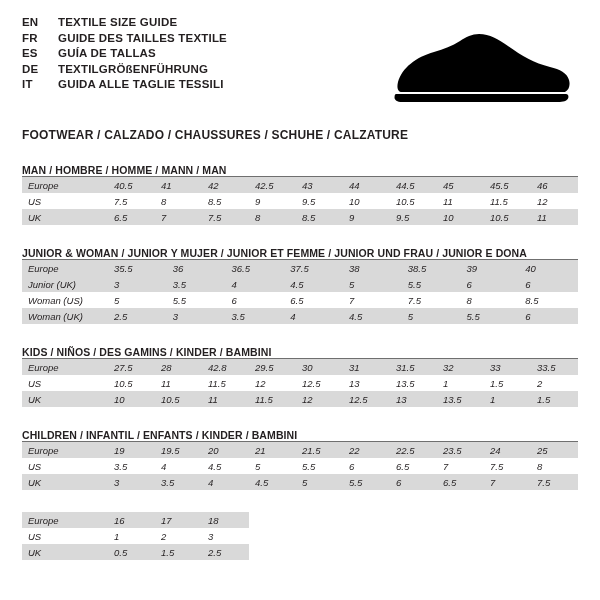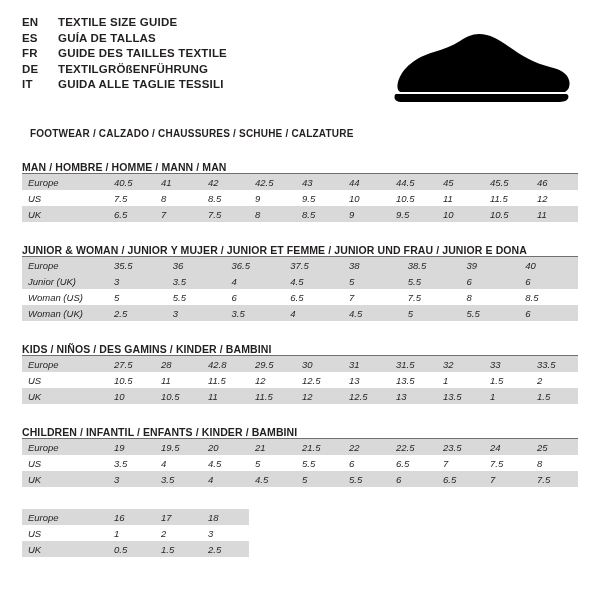--- a/index.html
+++ b/index.html
@@ -45,25 +45,24 @@
   }
 
   .shoe-art {
     width: 190px;
     height: 84px;
     margin-right: 6px;
     margin-top: 14px;
   }
 
   .section-title {
-    font-size: 10px;
+    font-size: 12px;
     font-weight: bold;
     letter-spacing: 0.2px;
     margin-top: 14px;
-    margin-left: 8px;
   }
 
   
   .block {
     margin-top: 22px;
   }
   .block-title {
     font-size: 10.5px;
     font-weight: bold;
     letter-spacing: 0.1px;
@@ -103,26 +102,26 @@
 <div class="page">
 
   <div class="header">
     <table class="lang-table">
       <tbody>
         <tr>
           <td class="lang-code">EN</td>
           <td>TEXTILE SIZE GUIDE</td>
         </tr>
         <tr>
+          <td class="lang-code">FR</td>
+          <td>GUIDE DES TAILLES TEXTILE</td>
+        </tr>
+        <tr>
           <td class="lang-code">ES</td>
           <td>GUÍA DE TALLAS</td>
-        </tr>
-        <tr>
-          <td class="lang-code">FR</td>
-          <td>GUIDE DES TAILLES TEXTILE</td>
         </tr>
         <tr>
           <td class="lang-code">DE</td>
           <td>TEXTILGRÖßENFÜHRUNG</td>
         </tr>
         <tr>
           <td class="lang-code">IT</td>
           <td>GUIDA ALLE TAGLIE TESSILI</td>
         </tr>
       </tbody>

